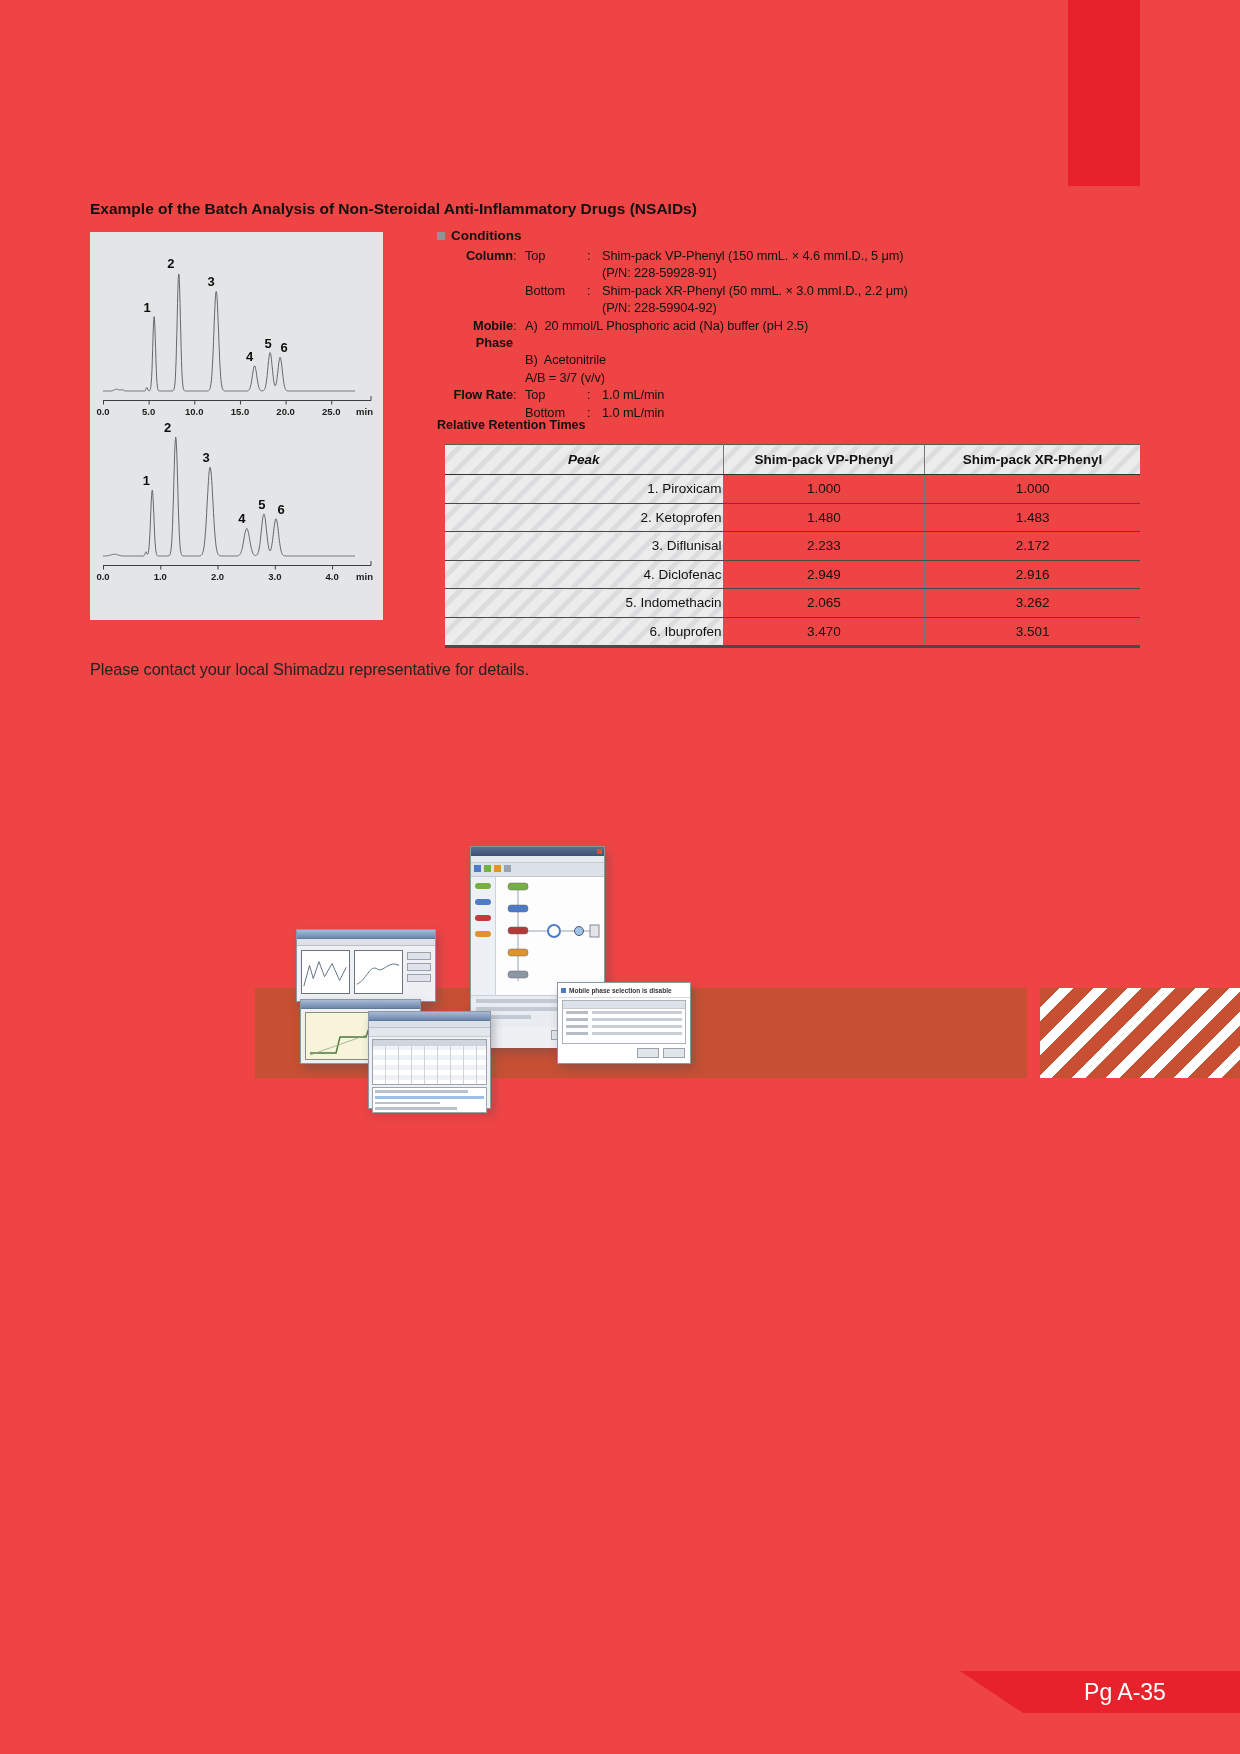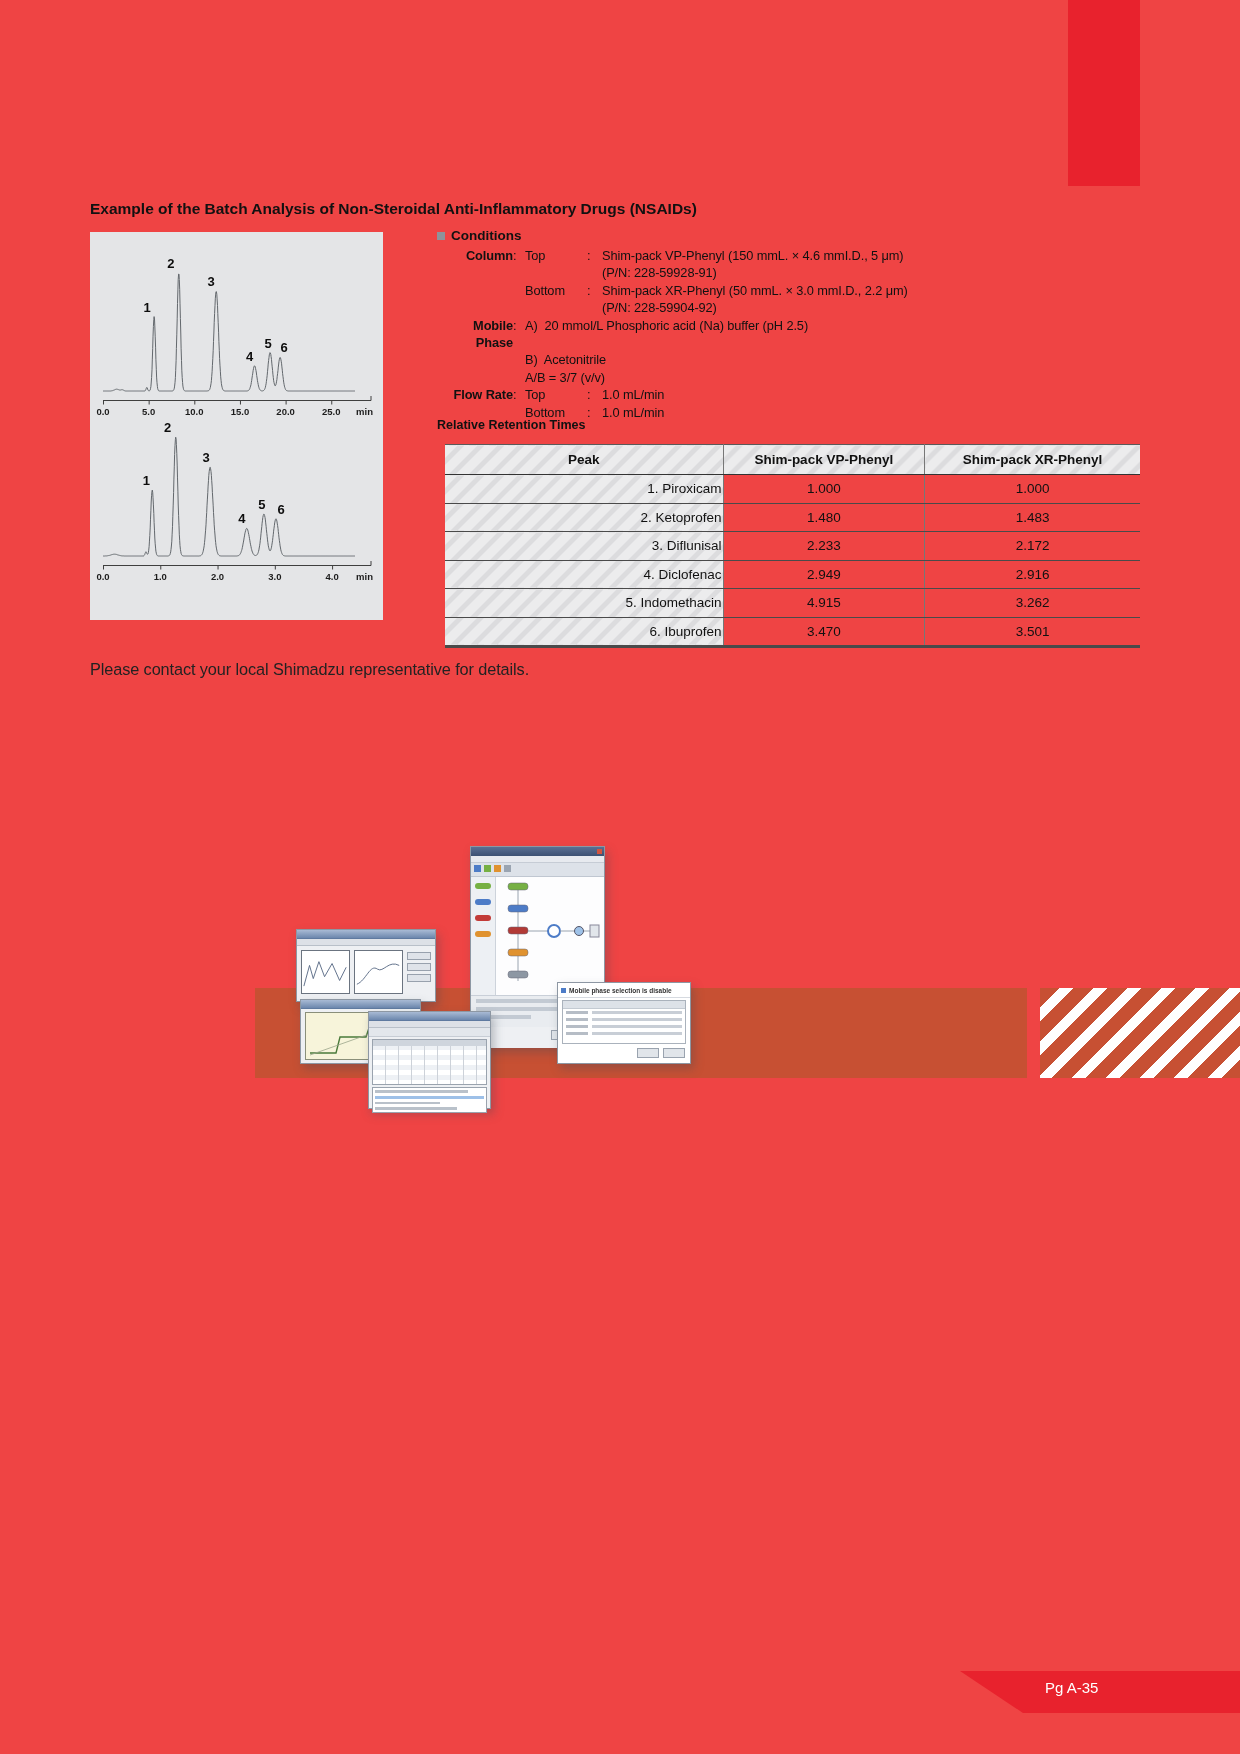--- a/index.html
+++ b/index.html
@@ -26,21 +26,21 @@
   
   .rrt-head{position:absolute;left:437px;top:418px;font-size:12.5px;font-weight:700;color:#111;}
   table.rrt{position:absolute;left:445px;top:444px;width:695px;border-collapse:collapse;
             font-size:13.5px;color:#111;border-top:1.5px solid #5a5a5a;border-bottom:3px solid #4a4a4a;}
   table.rrt th{height:27px;font-weight:700;border-bottom:1.6px solid #333;}
   table.rrt td{height:25.5px;border-bottom:1.2px solid #4a4a4a;}
   .hatch{background:repeating-linear-gradient(135deg,#ececed 0 9px,#dcdcde 9px 14px);}
   .cdiv{border-left:1px solid #777;}
   td.peak{text-align:right;padding-left:11px;}
   td.val{text-align:center;}
-  .c1{width:40%;} .c2{width:29%;} .c3{width:31%;}
+  .c1{width:40%;font-style:italic;} .c2{width:29%;} .c3{width:31%;}
   
   .body-text{position:absolute;left:90px;top:657px;width:1010px;font-size:16.3px;
              line-height:25px;color:#222;letter-spacing:-0.1px;}
   
   .banner{position:absolute;left:255px;top:988px;width:772px;height:90px;background:#c75033;z-index:1;}
   .banner-inner{position:absolute;left:438px;top:19px;color:#fff;font-size:16px;line-height:28px;}
   .banner-link{border-bottom:1.3px solid #fff;padding-bottom:1px;cursor:pointer;}
   .stripes{position:absolute;left:1040px;top:988px;width:200px;height:90px;
            background:repeating-linear-gradient(135deg,#c75033 0 14px,#ffffff 14px 24px);}
   
@@ -90,21 +90,21 @@
   .we-title{font-size:6.5px;font-weight:700;color:#333;white-space:nowrap;}
   .we-list{margin:2px 4px;border:1px solid #aab2bc;height:42px;overflow:hidden;}
   .we-list-head{height:7px;background:#dde2e8;border-bottom:1px solid #c3cad2;}
   .we-row{display:flex;gap:4px;padding:2px 3px;}
   .we-row i{height:3px;background:#b6bdc6;}
   .we-row i.a{width:22px;} .we-row i.b{flex:1;background:#c8ced6;}
   .we-foot{display:flex;justify-content:flex-end;gap:4px;padding:2px 5px;}
   
   .page-tag{position:absolute;left:960px;top:1671px;width:280px;height:42px;background:#e8222d;
             clip-path:polygon(0 0,100% 0,100% 100%,22.5% 100%);}
-  .page-tag span{position:absolute;left:85px;top:8px;width:160px;color:#fff;font-size:15px;}
+  .page-tag span{position:absolute;left:85px;top:8px;width:160px;text-align:center;color:#fff;font-size:23px;}
 </style>
 </head>
 <body>
 
 <div class="page">
 
   <div class="red-corner"></div>
 
   <h1 class="title">Example of the Batch Analysis of Non-Steroidal Anti-Inflammatory Drugs (NSAIDs)</h1>
 
@@ -226,21 +226,21 @@
       <td class="cdiv val">2.233</td>
       <td class="cdiv val">2.172</td>
     </tr>
     <tr>
       <td class="hatch peak">4. Diclofenac</td>
       <td class="cdiv val">2.949</td>
       <td class="cdiv val">2.916</td>
     </tr>
     <tr>
       <td class="hatch peak">5. Indomethacin</td>
-      <td class="cdiv val">4.915</td>
+      <td class="cdiv val">2.065</td>
       <td class="cdiv val">3.262</td>
     </tr>
     <tr>
       <td class="hatch peak">6. Ibuprofen</td>
       <td class="cdiv val">3.470</td>
       <td class="cdiv val">3.501</td>
     </tr>
   </tbody>
     </table>
 

